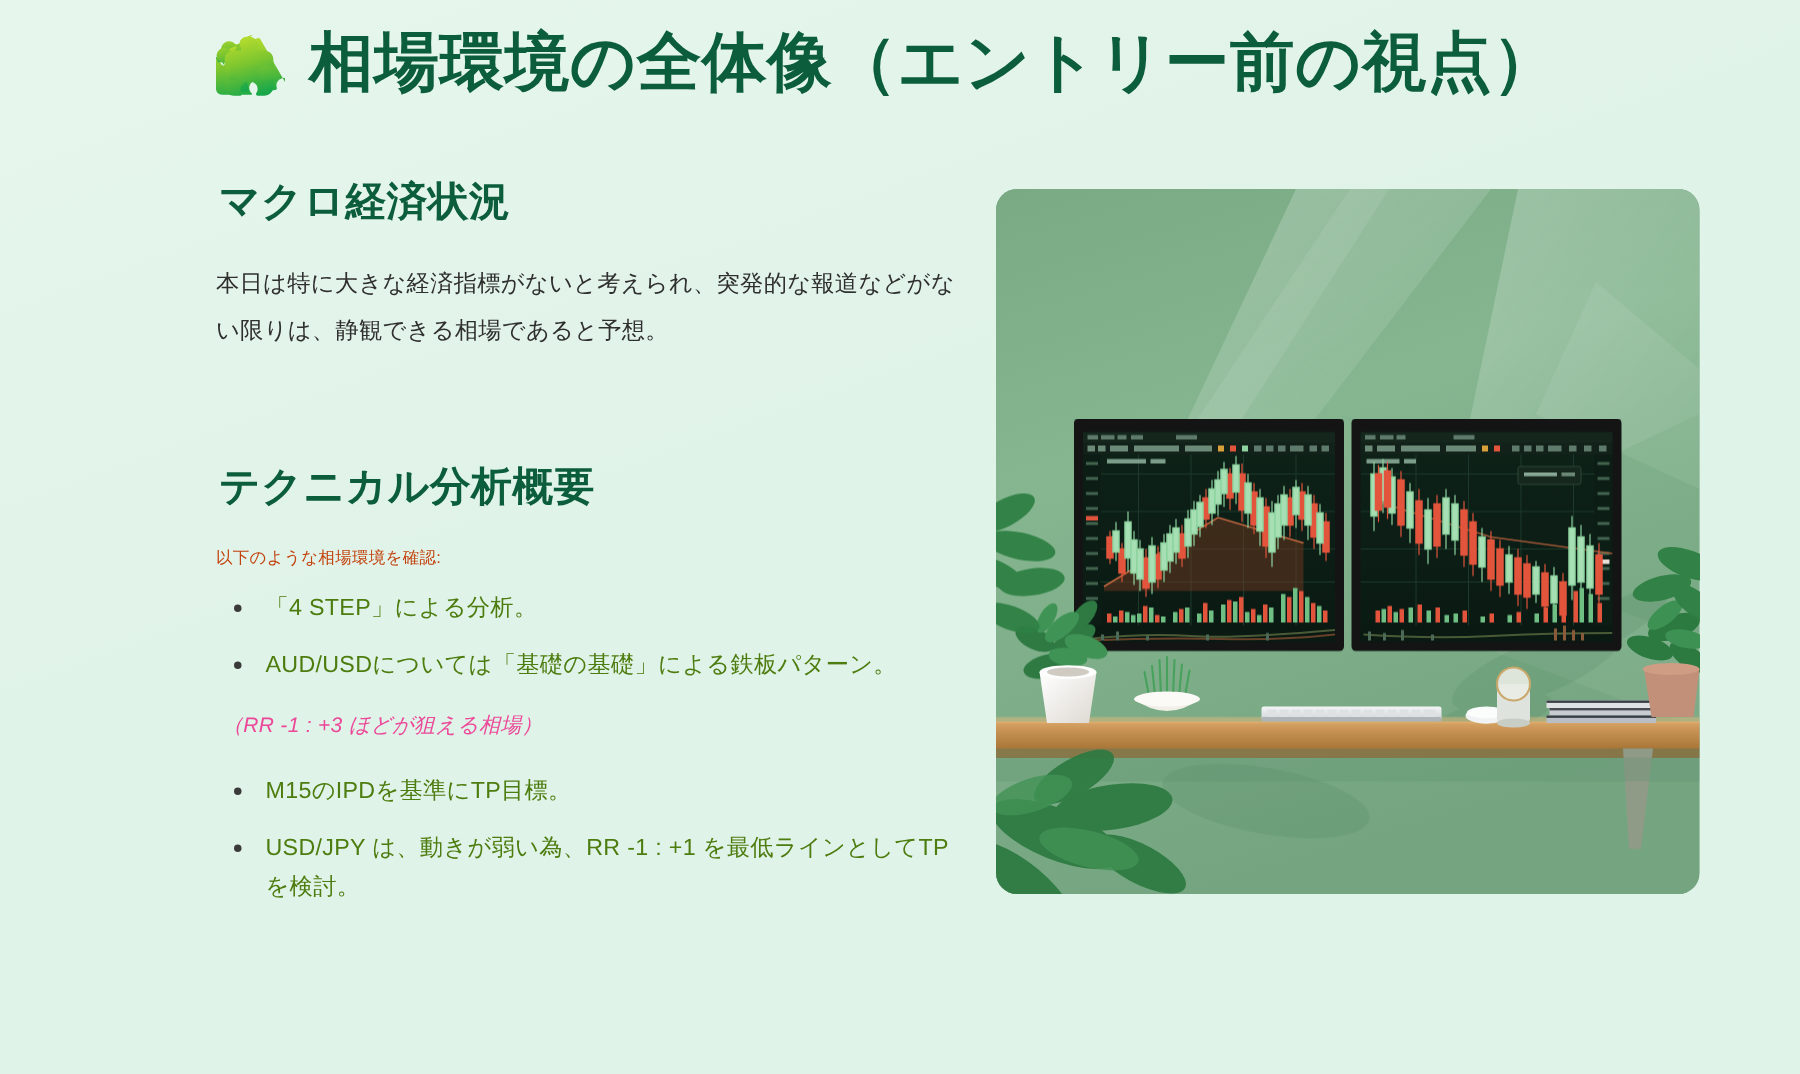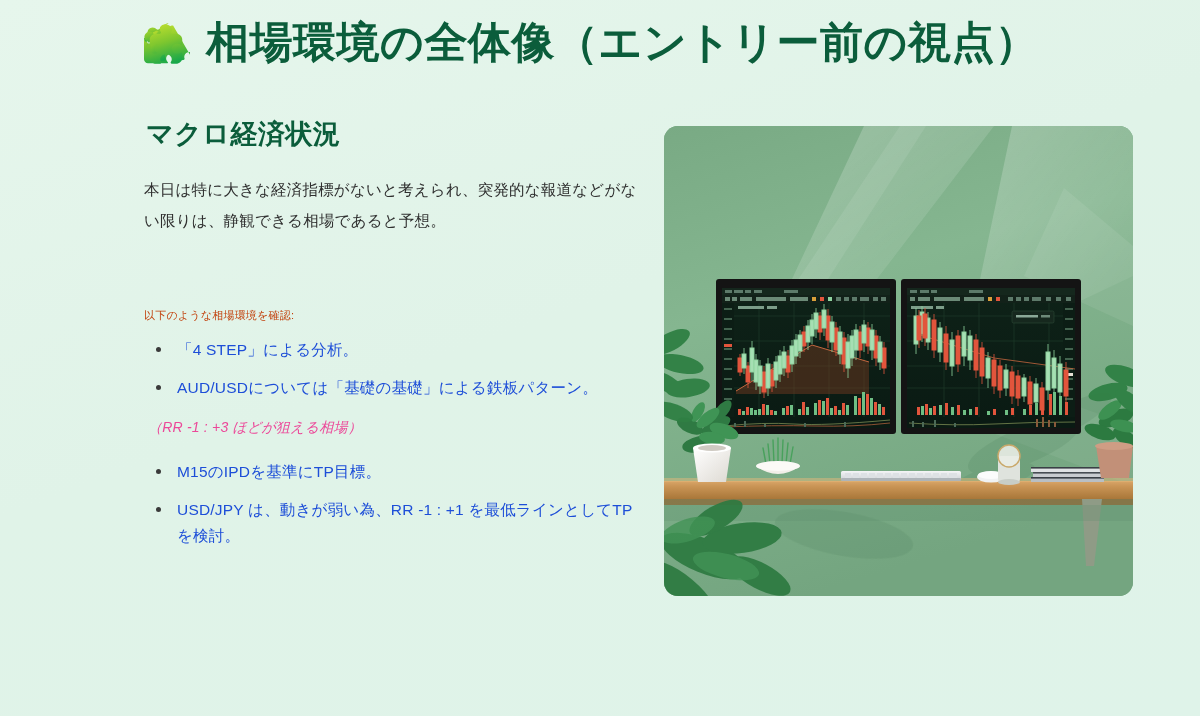--- a/index.html
+++ b/index.html
@@ -66,21 +66,21 @@
 
   ul.bullets {
     list-style: none;
     margin: 0; padding: 0;
   }
   ul.bullets li {
     position: relative;
     padding-left: 33px;
     font-size: 15.5px;
     line-height: 1.65;
-    color: #1d4ed8;
+    color: #4d7c0f;
     margin-bottom: 13px;
     letter-spacing: 0.2px;
   }
   ul.bullets li::before {
     content: "";
     position: absolute;
     left: 12px; top: 10px;
     width: 5px; height: 5px;
     border-radius: 50%;
     background: #3a3a3a;
@@ -145,20 +145,21 @@
   </div>
 
   <div class="left-col">
 
     <h2 class="section-heading">マクロ経済状況</h2>
 
     <p class="body-para">本日は特に大きな経済指標がないと考えられ、突発的な報道などがない限りは、静観できる相場であると予想。</p>
 
     <div class="spacer-lg"></div>
 
+    <h2 class="section-heading second">テクニカル分析概要</h2>
 
     <p class="intro-line">以下のような相場環境を確認:</p>
 
     <ul class="bullets">
       <li>「4 STEP」による分析。</li>
       <li>AUD/USDについては「基礎の基礎」による鉄板パターン。</li>
     </ul>
 
     <p class="note-line">（RR -1 : +3 ほどが狙える相場）</p>
 

